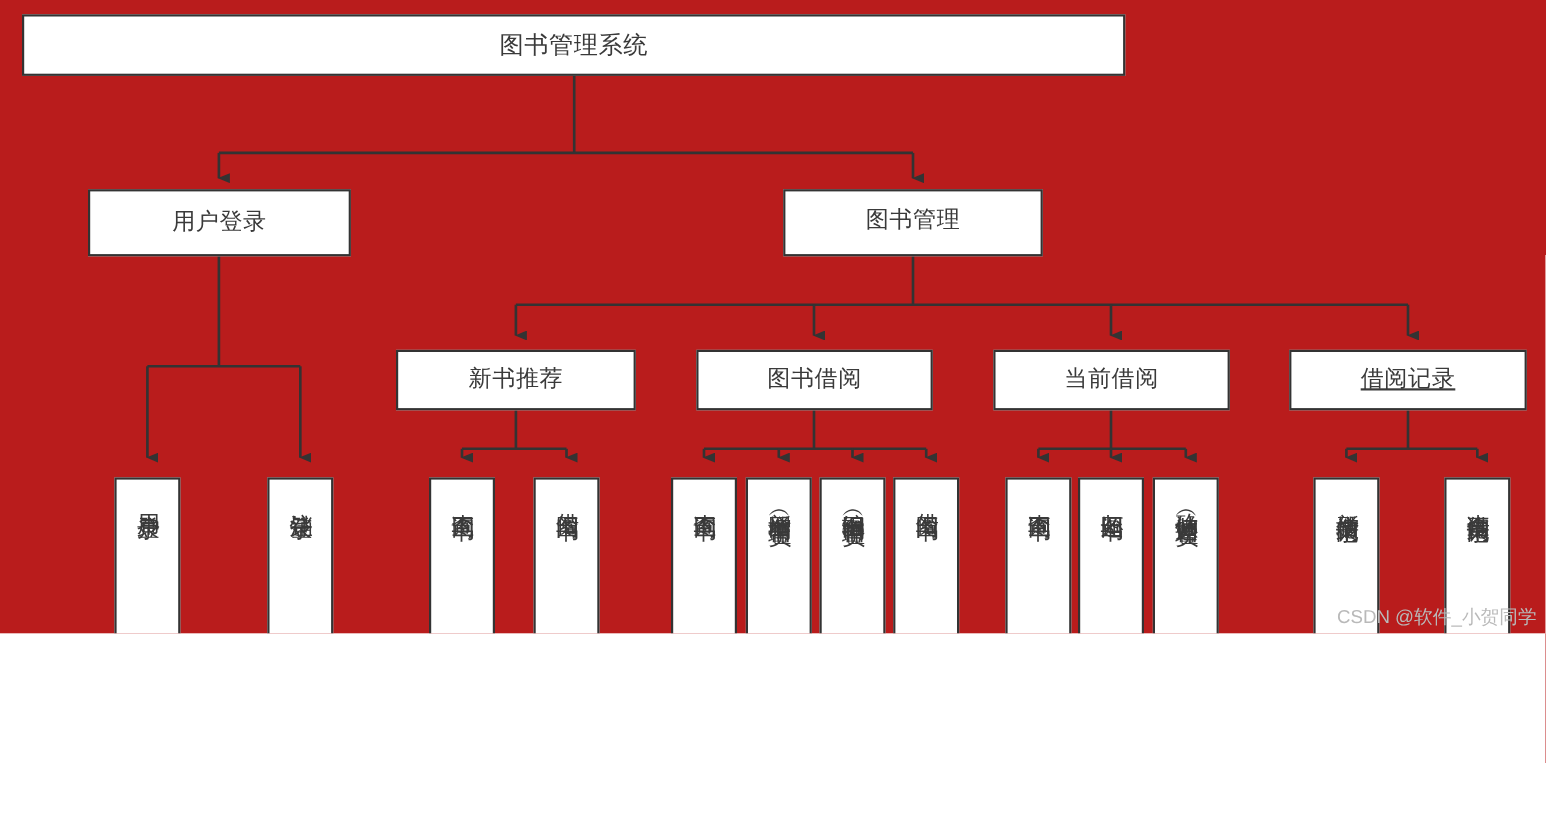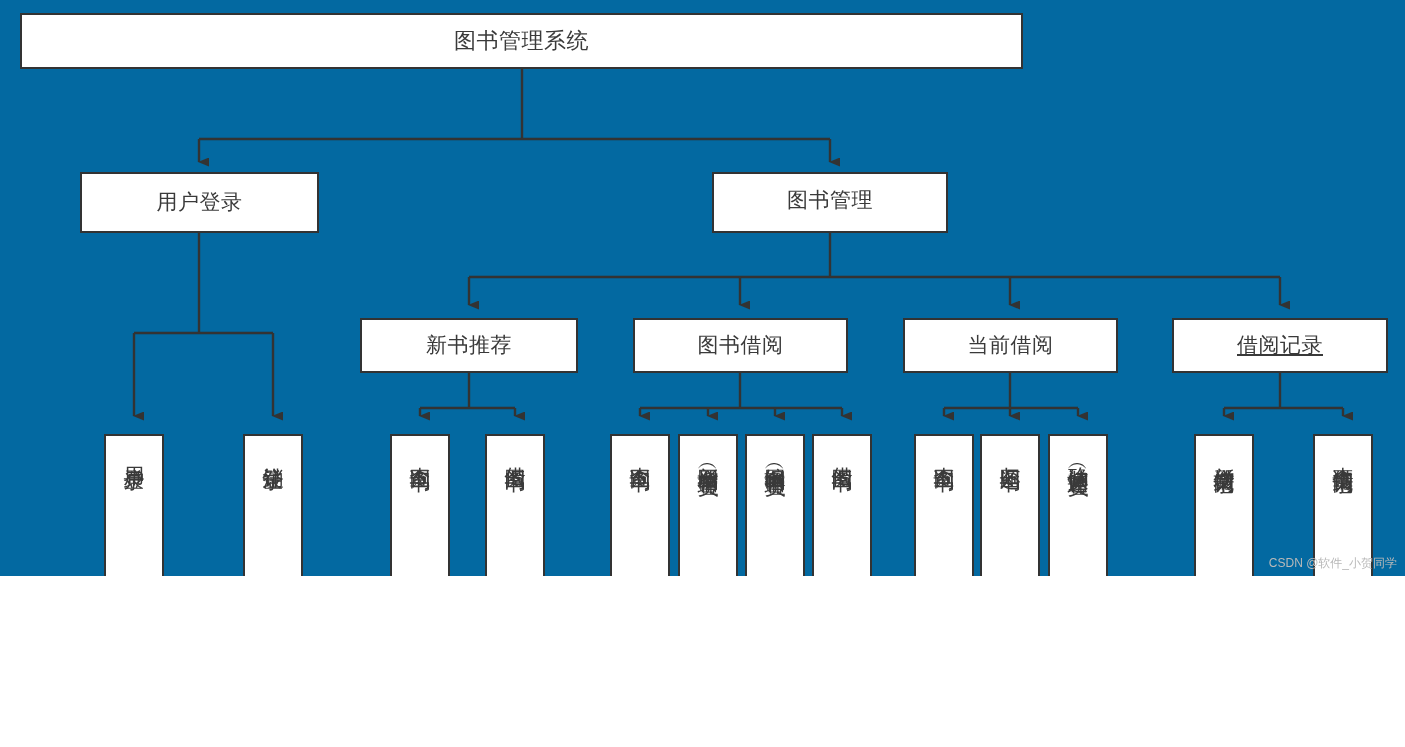--- a/index.html
+++ b/index.html
@@ -8,21 +8,21 @@
     padding: 0;
     background: #ffffff;
   }
   body {
     font-family: "Liberation Sans", "DejaVu Sans", sans-serif;
   }
   #diagram-root {
     position: relative;
     width: 1405px;
     height: 576px;
-    background: #0369a1;
+    background: #b91c1c;
     overflow: hidden;
   }
   #edge-layer {
     position: absolute;
     left: 0;
     top: 0;
     width: 1405px;
     height: 747px;
     pointer-events: none;
   }
@@ -61,21 +61,21 @@
     text-orientation: upright;
     font-size: 21px;
     line-height: 1.05;
     letter-spacing: 1.5px;
     white-space: nowrap;
   }
   #watermark {
     position: absolute;
     right: 8px;
     bottom: 4px;
-    font-size: 12px;
+    font-size: 17px;
     color: #b9b9b9;
     white-space: nowrap;
     user-select: none;
   }
 </style>
 </head>
 <body>
 
 <div id="diagram-root">
 

